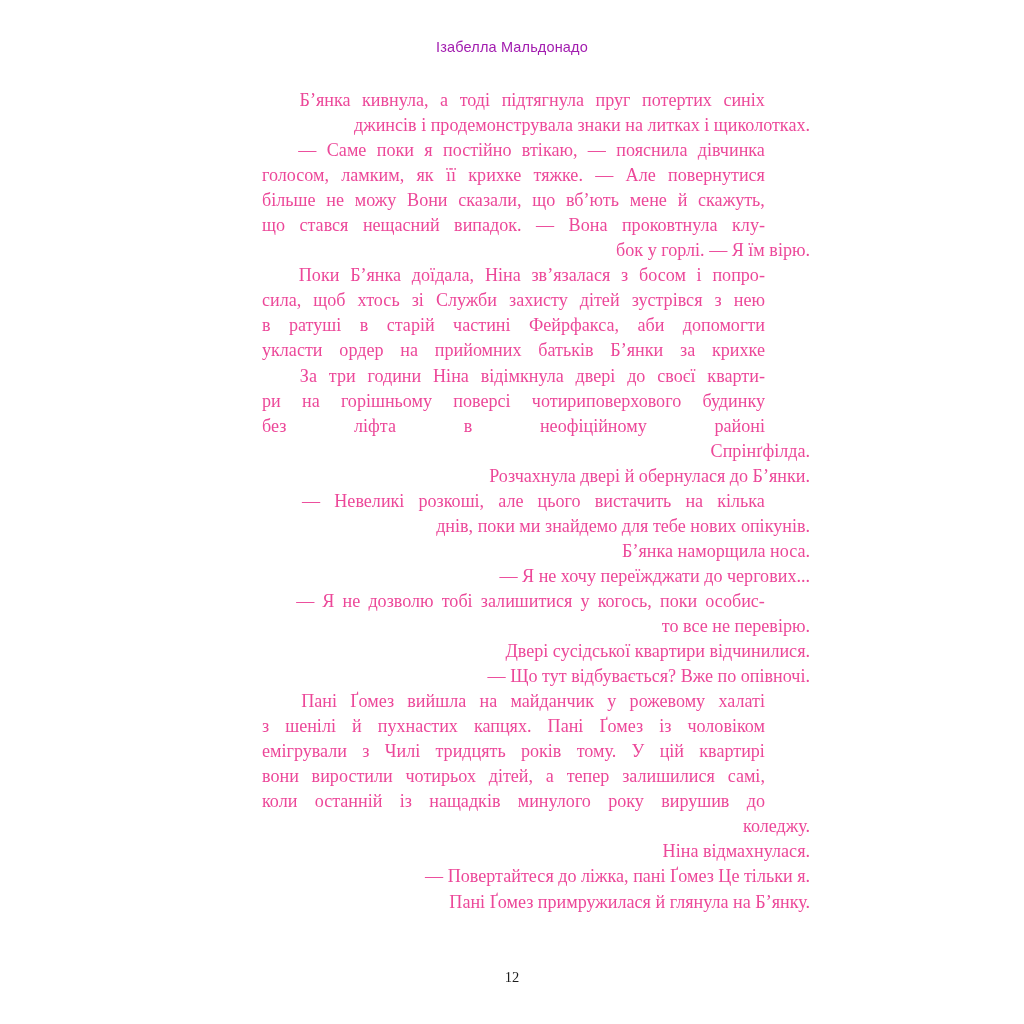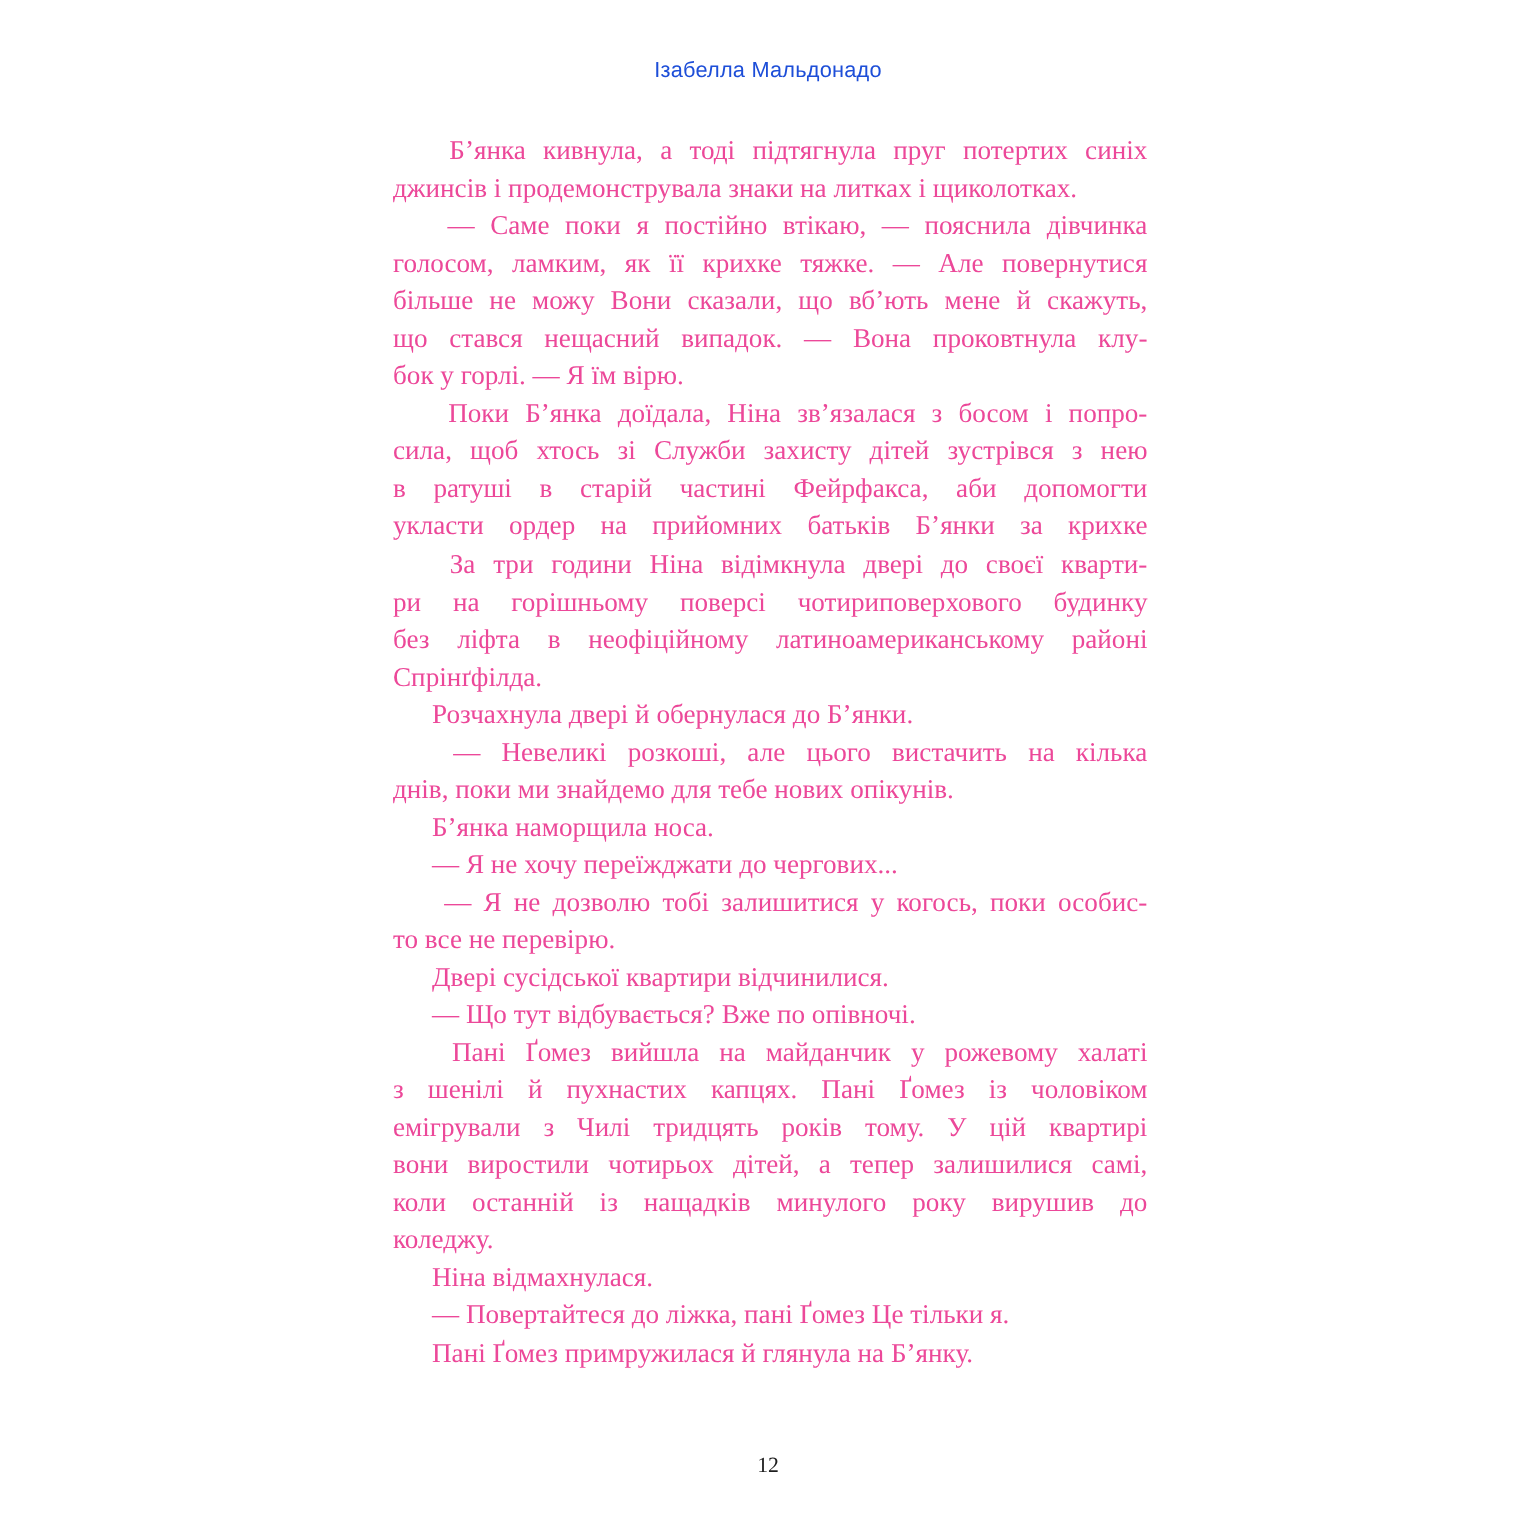--- a/index.html
+++ b/index.html
@@ -26,21 +26,21 @@
   
   .running-head {
     position: absolute;
     top: 38px;
     left: 0;
     width: 1024px;
     text-align: center;
     font-family: "Liberation Sans", "DejaVu Sans", sans-serif;
     font-size: 14.5px;
     letter-spacing: 0.15px;
-    color: #1d4ed8;
+    color: #a21caf;
     line-height: 18px;
     white-space: nowrap;
   }
   
   .text-block {
     position: absolute;
     top: 88px;
     left: 262px;
     width: 503px;
   }
@@ -63,21 +63,22 @@
   
   .line.just {
     display: flex;
     justify-content: space-between;
   }
   .line.just > span {
     white-space: pre;
   }
   
   .line.flush {
-    text-align: left;
+    text-align: right;
+    margin-left: 45px;
   }
   .indent {
     display: inline-block;
     width: 26px;
   }
   
   .folio {
     position: absolute;
     top: 968px;
     left: 0;
@@ -224,21 +225,20 @@
           <span>горішньому</span>
           <span>поверсі</span>
           <span>чотириповерхового</span>
           <span>будинку</span>
         </span>
         <span class="line just">
           <span>без</span>
           <span>ліфта</span>
           <span>в</span>
           <span>неофіційному</span>
-          <span>латиноамериканському</span>
           <span>районі</span>
         </span>
         <span class="line flush">Спрінґфілда.</span>
       </p>
       <p class="para">
         <span class="line flush"><span class="indent"></span>Розчахнула двері й обернулася до Б’янки.</span>
       </p>
       <p class="para">
         <span class="line just">
           <span class="indent"></span>

